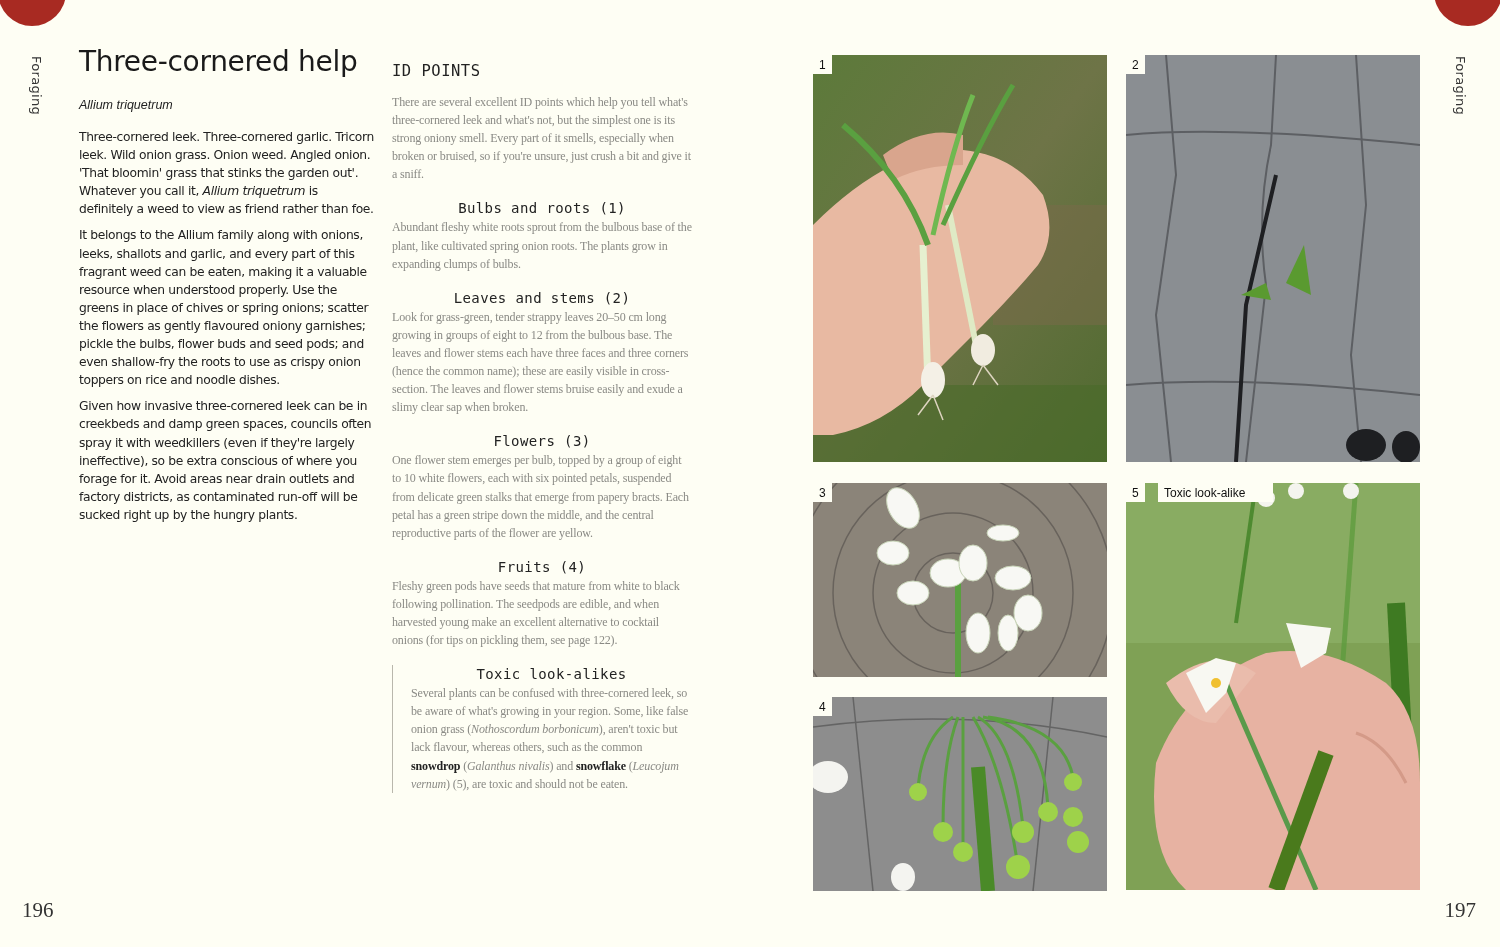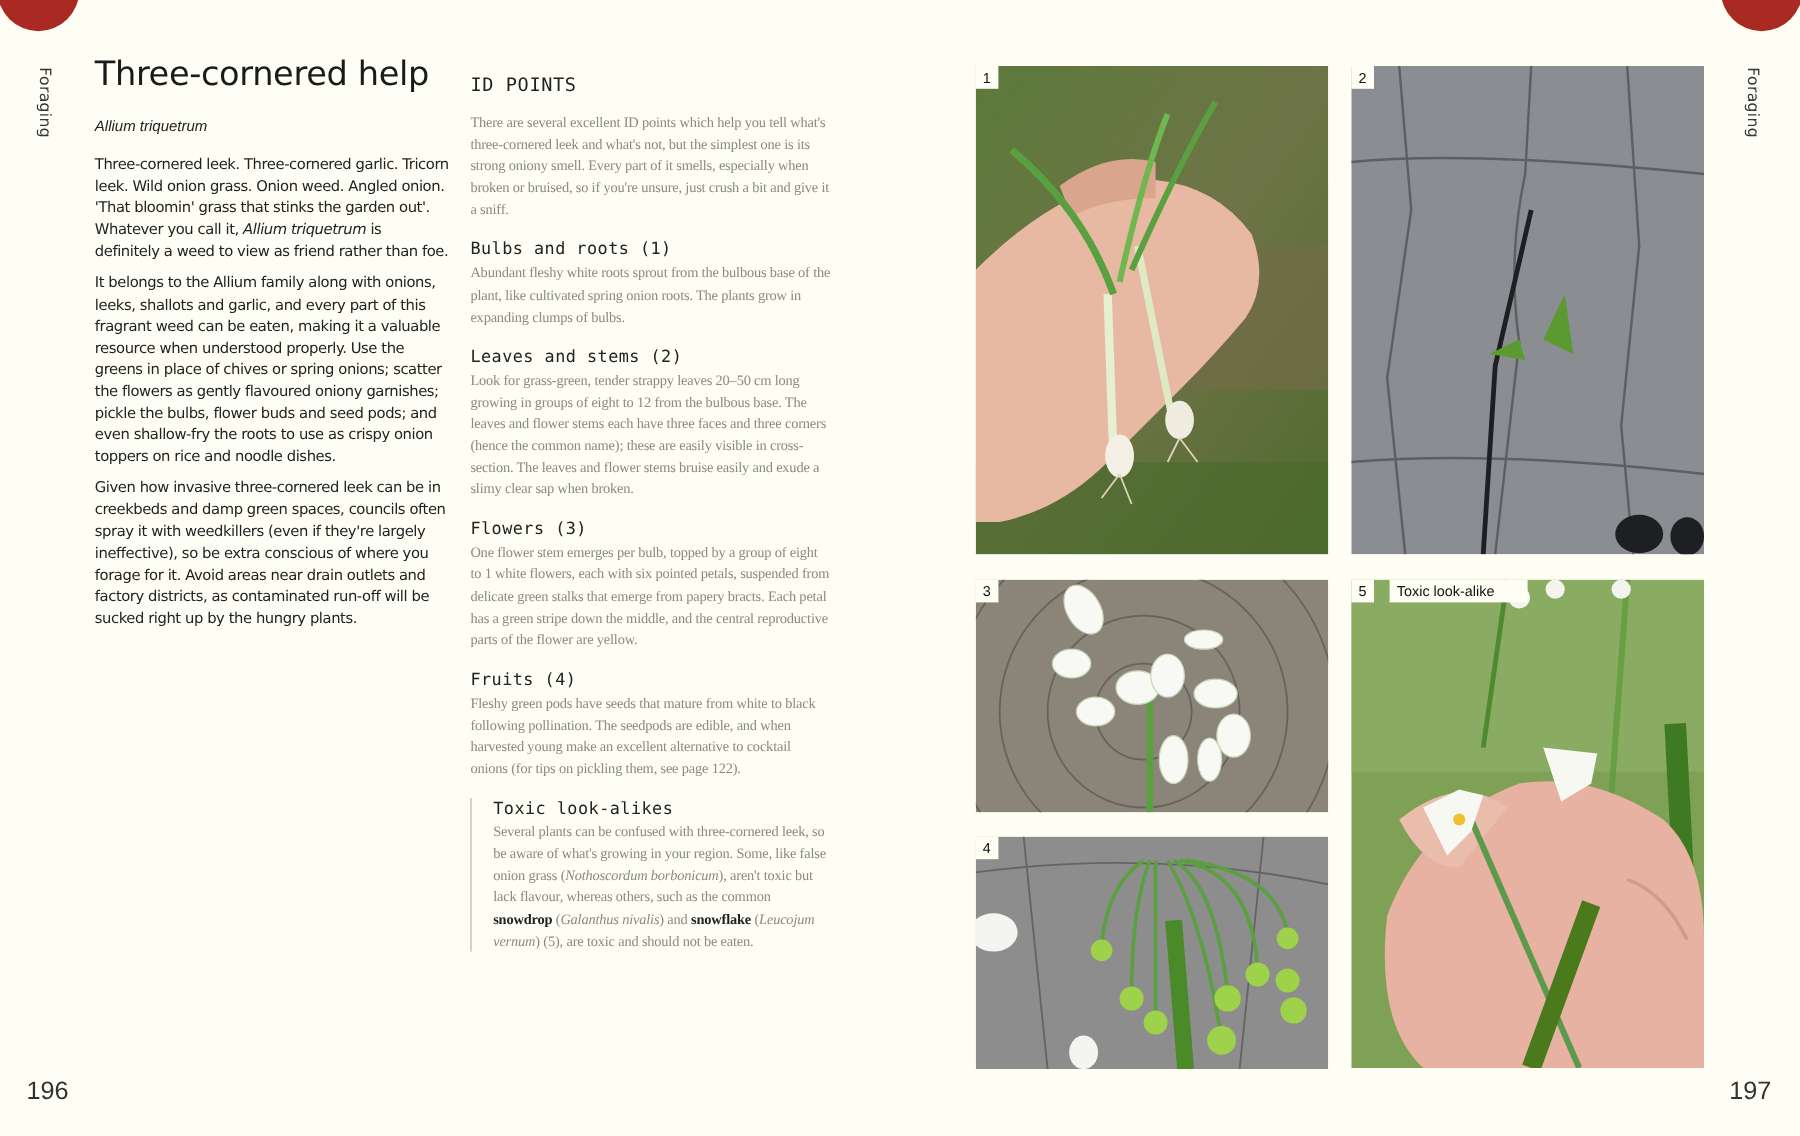--- a/index.html
+++ b/index.html
@@ -19,38 +19,38 @@
     .dot.right { right: -2px; }
 
     .side-tab {
       position: absolute; top: 56px; font-size: 13px; color: #333;
       writing-mode: vertical-rl; letter-spacing: 0.3px;
       font-family: "DejaVu Sans", sans-serif;
     }
     .side-tab.left { left: 29px; }
     .side-tab.right { right: 32px; }
 
-    .folio { position: absolute; top: 898px; font-size: 21px; color: #333; font-family: Liberation Sans, sans-serif; font-weight: 300; }
+    .folio { position: absolute; top: 898px; font-size: 21px; color: #333; font-family: Liberation Serif, serif; font-weight: 300; }
     .folio.left { left: 22px; }
     .folio.right { right: 24px; }
 
     
     .col1 { position: absolute; left: 79px; top: 44px; width: 295px; }
     .title { font-family: "DejaVu Sans", sans-serif; font-size: 28px; font-weight: 400; letter-spacing: -0.3px; color: #1a1a1a; line-height: 36px; }
     .latin { font-style: italic; font-size: 12.5px; margin-top: 18px; color: #222; }
     .body-p { font-family: "DejaVu Sans", sans-serif; font-size: 12.3px; line-height: 18.1px; color: #222; margin-top: 16px; letter-spacing: -0.35px; }
     .body-p + .body-p { margin-top: 8px; }
     .body-p em { font-style: italic; }
 
     
     .col2 { position: absolute; left: 392px; top: 62px; width: 300px; }
     .idh { font-family: "DejaVu Sans Mono", monospace; font-size: 15.5px; letter-spacing: 0.5px; color: #222; }
     .grey { font-family: Liberation Serif, serif; font-size: 12px; line-height: 18.1px; color: #8a8a85; letter-spacing: -0.15px; }
     .intro { margin-top: 13px; }
-    .subh { font-family: "DejaVu Sans Mono", monospace; font-size: 14px; color: #222; margin-top: 16px; letter-spacing: 0.4px; line-height: 18px; }
+    .subh { font-family: "DejaVu Sans Mono", monospace; font-size: 14px; color: #222; margin-top: 16px; letter-spacing: 0.4px; line-height: 18px; text-align: center; }
     .subh + .grey { margin-top: 1px; }
     .toxic-box { margin-top: 16px; border-left: 1.5px solid #b9b7ac; padding-left: 18px; }
     .toxic-box .subh { margin-top: 8px; }
     .grey b { color: #222; font-weight: bold; }
     .grey i { font-style: italic; }
 
     
     .photo { position: absolute; overflow: hidden; }
     .photo svg { width: 100%; height: 100%; display: block; }
     .plabel {
@@ -81,21 +81,21 @@
     <div class="idh">ID POINTS</div>
     <p class="grey intro">There are several excellent ID points which help you tell what's three-cornered leek and what's not, but the simplest one is its strong oniony smell. Every part of it smells, especially when broken or bruised, so if you're unsure, just crush a bit and give it a sniff.</p>
 
     <div class="subh">Bulbs and roots (1)</div>
     <p class="grey">Abundant fleshy white roots sprout from the bulbous base of the plant, like cultivated spring onion roots. The plants grow in expanding clumps of bulbs.</p>
 
     <div class="subh">Leaves and stems (2)</div>
     <p class="grey">Look for grass-green, tender strappy leaves 20–50 cm long growing in groups of eight to 12 from the bulbous base. The leaves and flower stems each have three faces and three corners (hence the common name); these are easily visible in cross-section. The leaves and flower stems bruise easily and exude a slimy clear sap when broken.</p>
 
     <div class="subh">Flowers (3)</div>
-    <p class="grey">One flower stem emerges per bulb, topped by a group of eight to 1 white flowers, each with six pointed petals, suspended from delicate green stalks that emerge from papery bracts. Each petal has a green stripe down the middle, and the central reproductive parts of the flower are yellow.</p>
+    <p class="grey">One flower stem emerges per bulb, topped by a group of eight to 10 white flowers, each with six pointed petals, suspended from delicate green stalks that emerge from papery bracts. Each petal has a green stripe down the middle, and the central reproductive parts of the flower are yellow.</p>
 
     <div class="subh">Fruits (4)</div>
     <p class="grey">Fleshy green pods have seeds that mature from white to black following pollination. The seedpods are edible, and when harvested young make an excellent alternative to cocktail onions (for tips on pickling them, see page 122).</p>
 
     <div class="toxic-box">
       <div class="subh">Toxic look-alikes</div>
       <p class="grey"><span>Several plants can be confused with three-cornered leek, so be aware of what's growing in your region. Some, like false onion grass (</span><i>Nothoscordum borbonicum</i><span>), aren't toxic but lack flavour, whereas others, such as the common </span><b>snowdrop</b><span> (</span><i>Galanthus nivalis</i><span>) and </span><b>snowflake</b><span> (</span><i>Leucojum vernum</i><span>) (5), are toxic and should not be eaten.</span></p>
     </div>
   </div>
 

